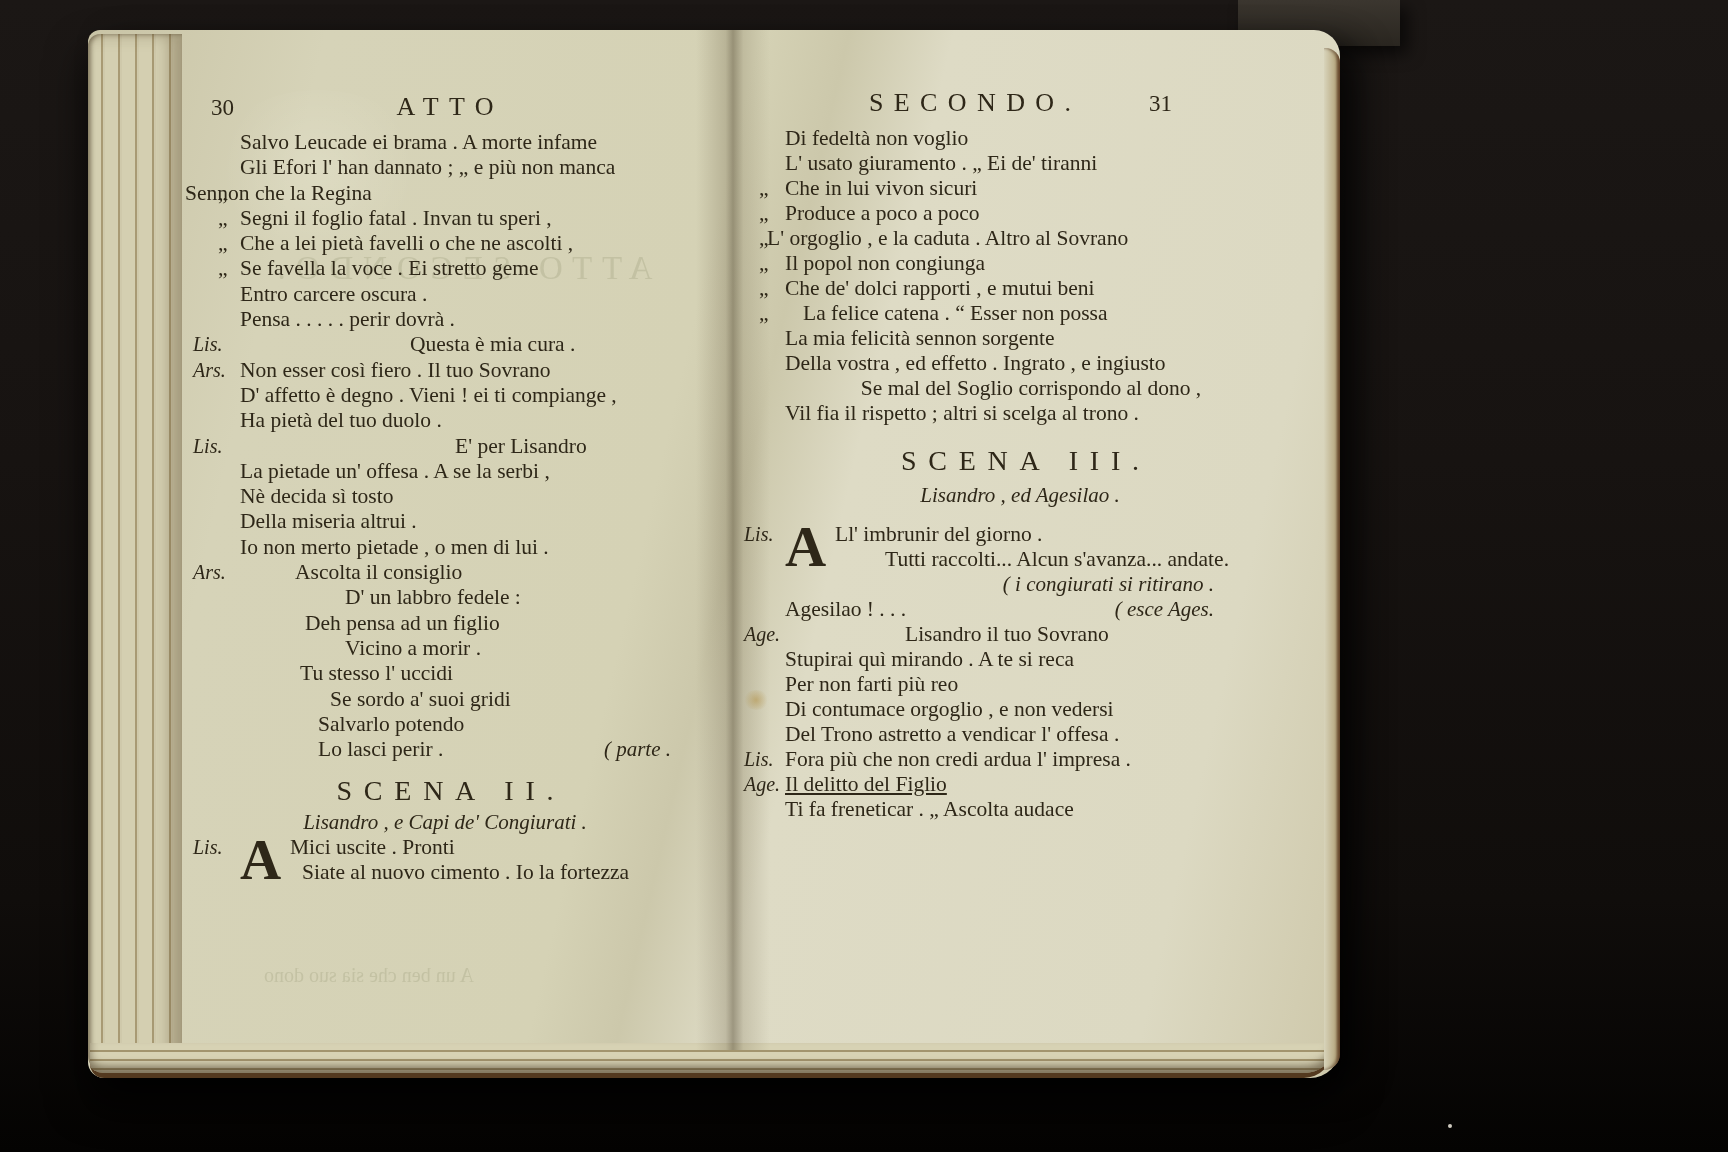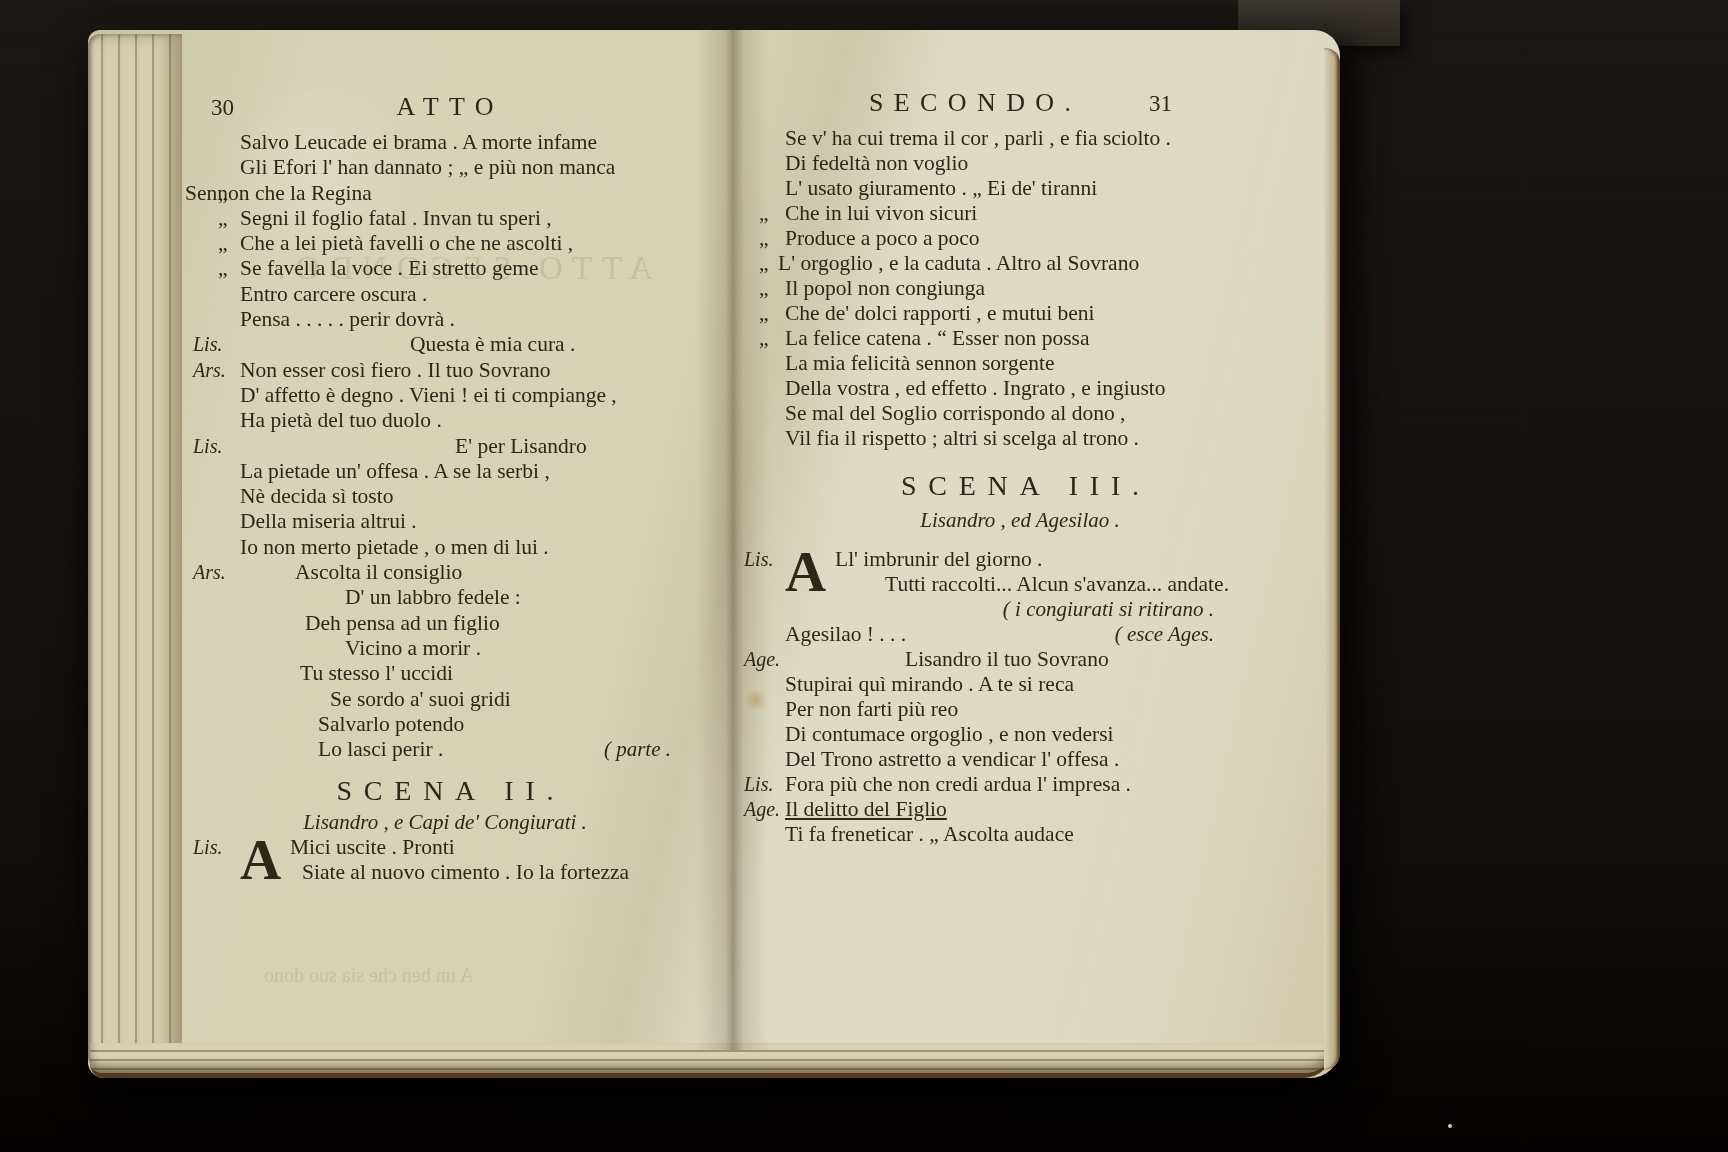--- a/index.html
+++ b/index.html
@@ -206,60 +206,57 @@
       </div>
   </div>
 
   <div class="page page--right">
     <div class="page-header">
       <div class="running-title">SECONDO.</div>
       <span class="page-number">31</span>
     </div>
     <div class="lines">
         <div class="line verse">
-          <span class="vtext" style="margin-left: 45px;">Se v' ha cui trema il cor , parli , e fia sciolto .</span>
-        </div>
-        <div class="line verse">
           <span class="vtext" style="margin-left: 45px;">Di fedeltà non voglio</span>
         </div>
         <div class="line verse">
           <span class="vtext" style="margin-left: 45px;">L' usato giuramento . „ Ei de' tiranni</span>
         </div>
         <div class="line verse">
           <span class="qmark">„</span>
           <span class="vtext" style="margin-left: 45px;">Che in lui vivon sicuri</span>
         </div>
         <div class="line verse">
           <span class="qmark">„</span>
           <span class="vtext" style="margin-left: 45px;">Produce a poco a poco</span>
         </div>
         <div class="line verse">
           <span class="qmark">„</span>
-          <span class="vtext" style="margin-left: 38px;">L' orgoglio , e la caduta . Altro al Sovrano</span>
+          <span class="vtext" style="margin-left: 27px;">L' orgoglio , e la caduta . Altro al Sovrano</span>
         </div>
         <div class="line verse">
           <span class="qmark">„</span>
           <span class="vtext" style="margin-left: 45px;">Il popol non congiunga</span>
         </div>
         <div class="line verse">
           <span class="qmark">„</span>
           <span class="vtext" style="margin-left: 45px;">Che de' dolci rapporti , e mutui beni</span>
         </div>
         <div class="line verse">
           <span class="qmark">„</span>
-          <span class="vtext" style="margin-left: 45px;">La felice catena . “ Esser non possa</span>
+          <span class="vtext" style="margin-left: 63px;">La felice catena . “ Esser non possa</span>
         </div>
         <div class="line verse">
           <span class="vtext" style="margin-left: 45px;">La mia felicità sennon sorgente</span>
         </div>
         <div class="line verse">
           <span class="vtext" style="margin-left: 45px;">Della vostra , ed effetto . Ingrato , e ingiusto</span>
         </div>
         <div class="line verse">
-          <span class="vtext" style="margin-left: 45px;">Se mal del Soglio corrispondo al dono ,</span>
+          <span class="vtext" style="margin-left: 22px; text-align: center;">Se mal del Soglio corrispondo al dono ,</span>
         </div>
         <div class="line verse">
           <span class="vtext" style="margin-left: 45px;">Vil fia il rispetto ; altri si scelga al trono .</span>
         </div>
         <div class="line heading" style="margin-top: 22px;">SCENA III.</div>
         <div class="line cast" style="margin-top: 10px;">Lisandro , ed Agesilao .</div>
         <div class="line verse" style="margin-top: 14px;">
           <span class="speaker">Lis.</span>
           <span class="dropcap">A</span>
           <span class="vtext" style="margin-left: 95px;">Ll' imbrunir del giorno .</span>

